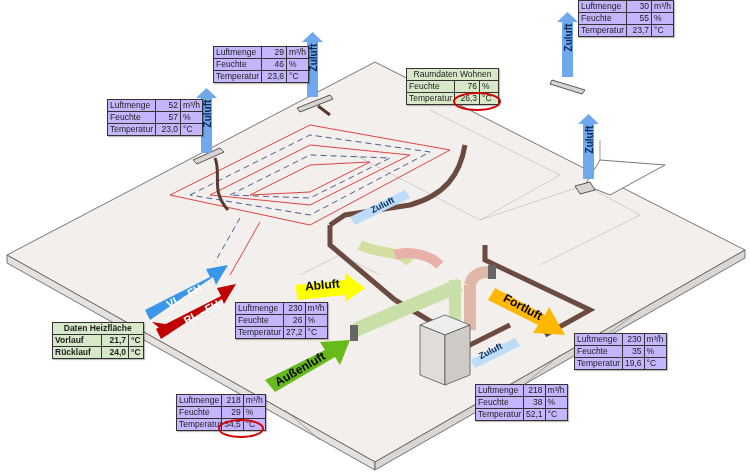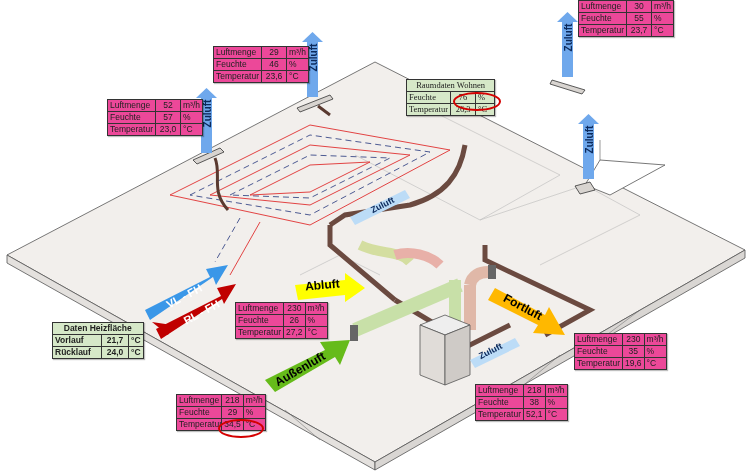--- a/index.html
+++ b/index.html
@@ -1,20 +1,20 @@
 <!DOCTYPE html>
 <html><head>
 <meta charset="utf-8">
 <style>
   html,body{margin:0;padding:0;background:#ffffff;}
   body{width:750px;height:476px;position:relative;overflow:hidden;font-family:"Liberation Sans",sans-serif;}
   #scene{position:absolute;left:0;top:0;width:750px;height:476px;}
-  .tbl{position:absolute;border-collapse:collapse;background:#ec4899;font-size:8.5px;color:#222;box-shadow:1px 1px 1px rgba(0,0,0,.25);}
+  .tbl{position:absolute;border-collapse:collapse;background:#c4b5fd;font-size:8.5px;color:#222;box-shadow:1px 1px 1px rgba(0,0,0,.25);}
   .tbl td{border:1px solid #333;padding:0 2px;height:11px;line-height:11px;white-space:nowrap;}
-  .tbl td.v{text-align:center;}
+  .tbl td.v{text-align:right;}
   .tbl.green td{background:#d6e8c8;}
   .tbl td.head{text-align:center;}
   .circle{position:absolute;border:2.5px solid #d40000;border-radius:50%;pointer-events:none;}
   .lbl{position:absolute;font-weight:bold;white-space:nowrap;transform-origin:center center;}
 </style>
 </head>
 <body>
 
 <div id="scene">
 <svg width="750" height="476" viewBox="0 0 750 476">
@@ -176,21 +176,21 @@
         </tr>
   <tr>
           <td>Temperatur</td>
           <td class="v">23,7</td>
           <td>°C</td>
         </tr>
 </tbody>
     </table>
 
 
-<table class="tbl green" style="left:406px;top:79px;font-family:Liberation Serif, serif;">
+<table class="tbl green" style="left:406px;top:68px;">
   <tbody>
         <tr>
           <td class="head" colspan="3">Raumdaten Wohnen</td>
         </tr>
   <tr>
           <td>Feuchte</td>
           <td class="v" style="width:20px">76</td>
           <td style="width:14px">%</td>
         </tr>
   <tr>

